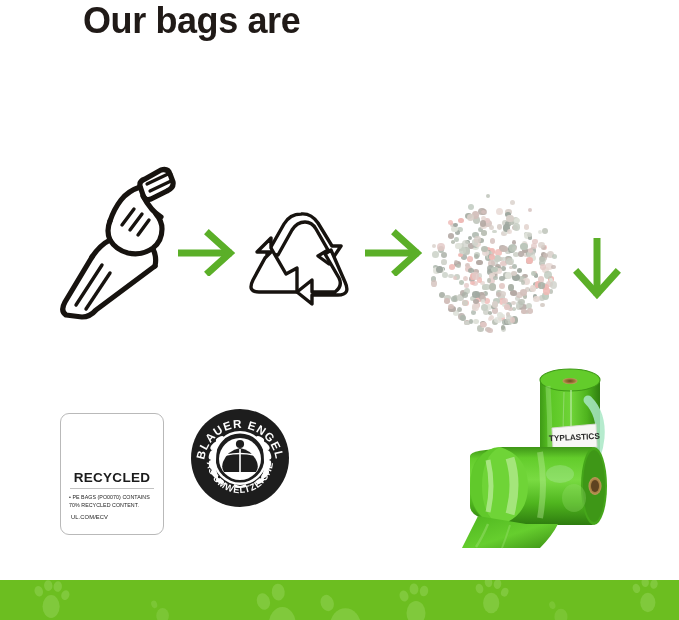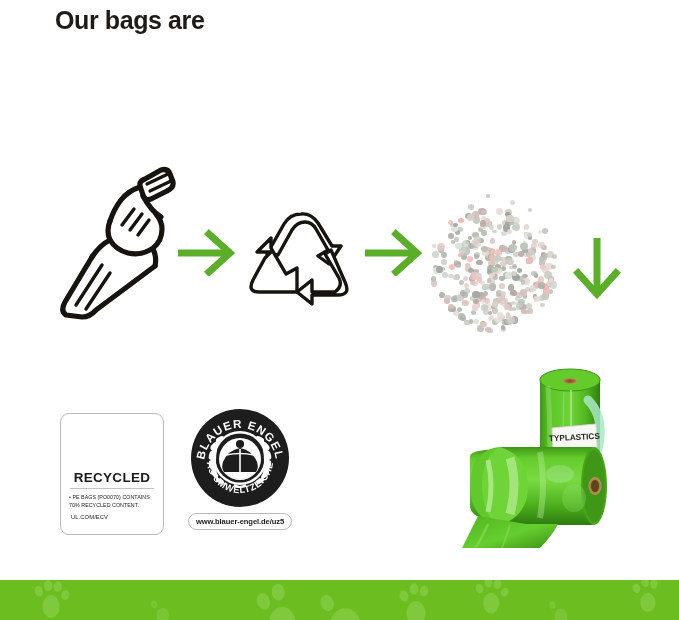--- a/index.html
+++ b/index.html
@@ -19,25 +19,26 @@
   
   #headline {
     position: absolute;
     left: 55px;
     top: 2px;
     width: 600px;
   }
   #headline .line {
     font-family: "Liberation Sans", sans-serif;
     font-weight: bold;
-    font-size: 25px;
+    font-size: 36px;
     line-height: 37px;
     color: #201a17;
     letter-spacing: -0.4px;
     white-space: nowrap;
+    margin-left: 28px;
   }
 
   
   #process-row {
     position: absolute;
     left: 0;
     top: 160px;
     width: 679px;
     height: 165px;
   }
@@ -639,23 +640,20 @@
         <path d="M44,77 Q50,81 56,77" stroke="#ffffff" stroke-width="2.2" fill="none"></path>
 
         <text font-family="Liberation Sans, sans-serif" font-size="11.6" font-weight="bold" fill="#ffffff" letter-spacing="1.1">
           <textPath href="#be-arc-top" startOffset="50%" text-anchor="middle">BLAUER ENGEL</textPath>
         </text>
         <text font-family="Liberation Sans, sans-serif" font-size="9.2" font-weight="bold" fill="#ffffff" letter-spacing="0.7">
           <textPath href="#be-arc-bot" startOffset="50%" text-anchor="middle">DAS UMWELTZEICHEN</textPath>
         </text>
       </svg>
     </div>
-    <div id="be-url-box">
-      <span id="be-url">www.blauer-engel.de/uz5</span>
-    </div>
   </div>
 
 </div>
 
 <div id="product">
   <svg viewBox="0 0 200 205" width="200" height="205">
     <defs>
       <linearGradient id="rollStandGrad" x1="0" y1="0" x2="1" y2="0">
         <stop offset="0%" stop-color="#3F9A17"></stop>
         <stop offset="18%" stop-color="#5CC725"></stop>

